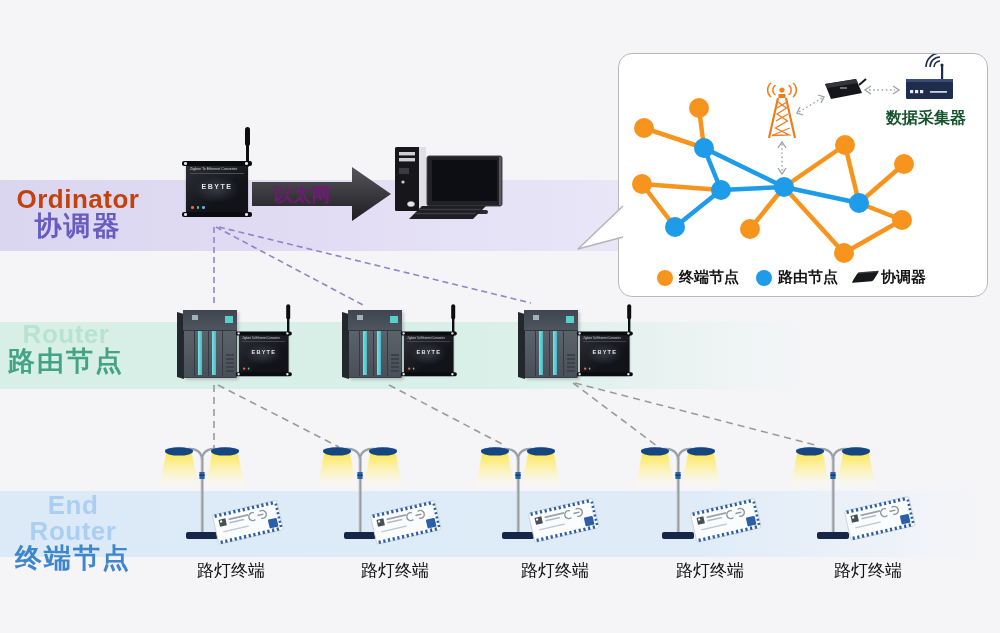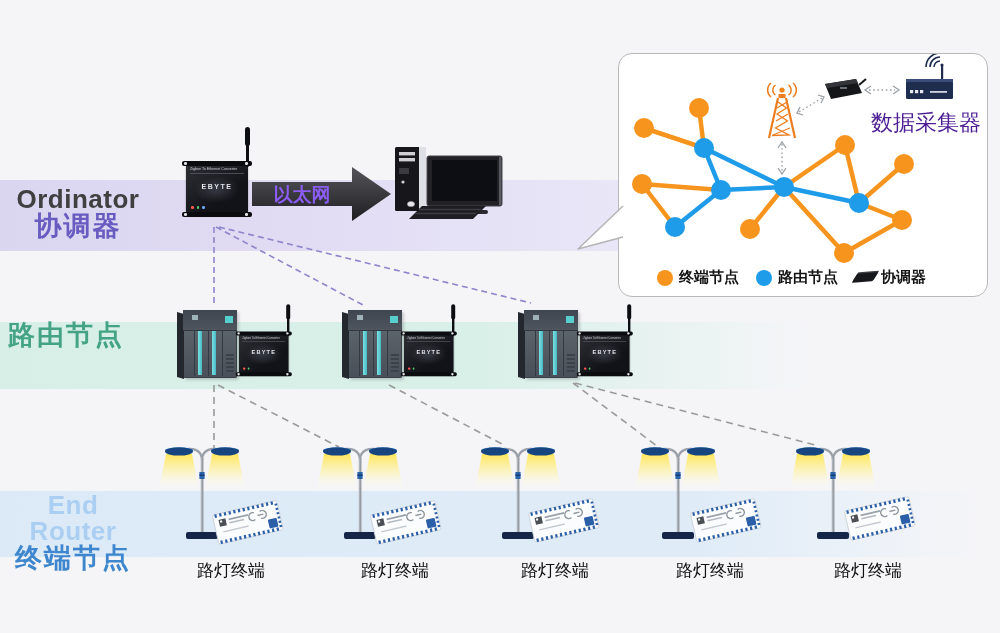--- a/index.html
+++ b/index.html
@@ -10,33 +10,33 @@
   .band{position:absolute;left:0;}
   .band-coordinator{top:180px;height:71px;width:620px;background:linear-gradient(90deg,#dbd6f0,#e2ddf4 55%,#e9e6f8);}
   .band-router{top:322px;height:67px;width:880px;background:linear-gradient(90deg,#d8efe7 0%,#d9f0e8 55%,rgba(255,255,255,0) 92%);}
   .band-end{top:491px;height:66px;width:1000px;background:linear-gradient(90deg,#dceaf7 0%,#dfecf8 70%,rgba(245,245,248,0) 98%);}
 
   
   .sec{position:absolute;text-align:center;line-height:1.0;}
   .sec .en{display:block;font-weight:bold;font-size:26px;letter-spacing:.5px;}
   .sec .zh{display:block;font-weight:bold;font-size:27px;margin-top:1px;letter-spacing:2px;}
   .sec-coordinator{left:8px;top:186px;width:140px;}
-  .sec-coordinator .en{color:#404040;text-align:center;}
+  .sec-coordinator .en{color:#c2410c;text-align:center;}
   .sec-coordinator .zh{color:#685cc1;}
   .sec-router{left:0px;top:321px;width:132px;}
   .sec-router .en{color:#b7e4d1;}
   .sec-router .zh{color:#43a384;}
   .sec-end{left:2px;top:492px;width:142px;}
   .sec-end .en{color:#abcff2;}
   .sec-end .zh{color:#3e86cd;}
 
   .overlay{position:absolute;left:0;top:0;z-index:1;}
 
   
-  .ethernet-label{position:absolute;left:258px;top:182px;width:88px;text-align:center;font-size:19px;font-weight:bold;color:#8b5cf6;z-index:3;}
+  .ethernet-label{position:absolute;left:258px;top:182px;width:88px;text-align:center;font-size:19px;font-weight:bold;color:#701a75;z-index:3;}
   .server-label{position:absolute;left:372px;top:227px;width:160px;text-align:center;font-size:17px;color:#111;z-index:2;}
   .lamp-label{position:absolute;top:559px;width:110px;text-align:center;font-size:17px;color:#111;z-index:2;}
 
   
   .converter{position:absolute;width:62px;height:52px;background:linear-gradient(145deg,#2e3036,#121318 65%);border-radius:4px;z-index:2;box-shadow:0 1px 2px rgba(0,0,0,.35);}
   .converter::after{content:"";position:absolute;left:8px;right:8px;top:13px;bottom:12px;background:radial-gradient(ellipse at center,rgba(130,140,160,.28),transparent 70%);}
   .conv-flange{position:absolute;left:-4px;right:-4px;height:5px;background:#0b0c0f;border-radius:2px;}
   .conv-flange.top{top:-2px;}
   .conv-flange.bottom{bottom:-2px;}
   .conv-flange::before{content:"";position:absolute;left:2px;top:1.4px;width:2.6px;height:2.6px;border-radius:50%;background:#e4e4e8;box-shadow:61px 0 0 #e4e4e8;}
@@ -58,41 +58,42 @@
   .plc-stripe{position:absolute;top:21px;bottom:3px;width:3.5px;background:linear-gradient(90deg,#7ae2e2,#49b8c4);}
   .plc-stripe.s1{left:15px;}.plc-stripe.s2{left:29px;}
   .plc-seg{position:absolute;top:20px;bottom:2px;width:1px;background:#343a41;}
   .plc-seg.g1{left:11px;}.plc-seg.g2{left:25px;}.plc-seg.g3{left:39px;}
   .plc-vents{position:absolute;bottom:6px;left:43px;width:8px;height:18px;background:repeating-linear-gradient(180deg,#3c424a 0 2px,transparent 2px 4px);}
   .conv-sm{transform:scale(.8);transform-origin:top left;}
 
   
   .inset-panel{position:absolute;left:618px;top:53px;width:368px;height:242px;background:#fff;border:1.5px solid #b8b8b8;border-radius:14px;z-index:4;}
   .inset-panel svg{position:absolute;left:0;top:0;}
-  .collector-label{position:absolute;left:242px;top:54px;width:130px;text-align:center;font-size:22px;font-weight:400;color:#4c1d95;}
+  .collector-label{position:absolute;left:242px;top:54px;width:130px;text-align:center;font-size:16px;font-weight:700;color:#14532d;}
   .legend{position:absolute;left:38px;top:214px;display:flex;align-items:center;gap:17px;font-size:15px;font-weight:600;color:#141414;}
   .legend-item{display:flex;align-items:center;gap:6px;}
   .legend-dot{width:16px;height:16px;border-radius:50%;background:#999;}
   .legend-chip{width:20px;height:9px;background:#17181c;transform:skewX(-35deg) rotate(-5deg);border-radius:1px;box-shadow:0 -1.5px 0 #3a3c42;}
   .tail-svg{position:absolute;left:570px;top:200px;z-index:5;}
 </style>
 </head>
 <body>
 
 <div class="canvas">
 
   <div class="band band-coordinator"></div>
   <div class="band band-router"></div>
   <div class="band band-end"></div>
 
   <div class="sec sec-coordinator">
     <span class="en">Ordinator</span>
     <span class="zh">协调器</span>
   </div>
   <div class="sec sec-router">
+    <span class="en">Router</span>
     <span class="zh">路由节点</span>
   </div>
   <div class="sec sec-end">
     <span class="en">End Router</span>
     <span class="zh">终端节点</span>
   </div>
 
   <svg class="overlay" width="1000" height="633" viewBox="0 0 1000 633">
     <defs>
       <linearGradient id="arrowG" x1="0" y1="0" x2="0" y2="1">

